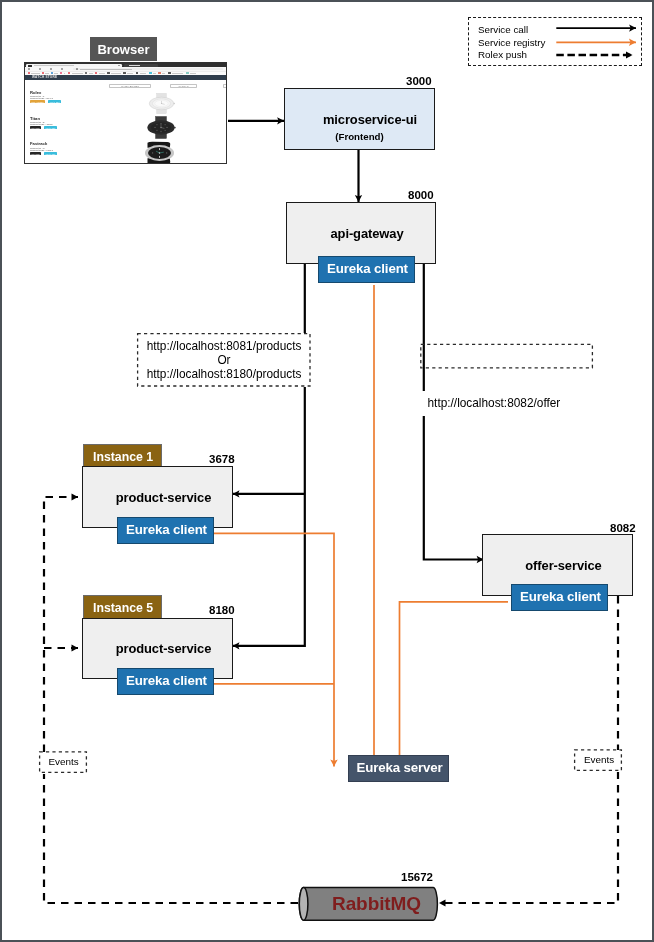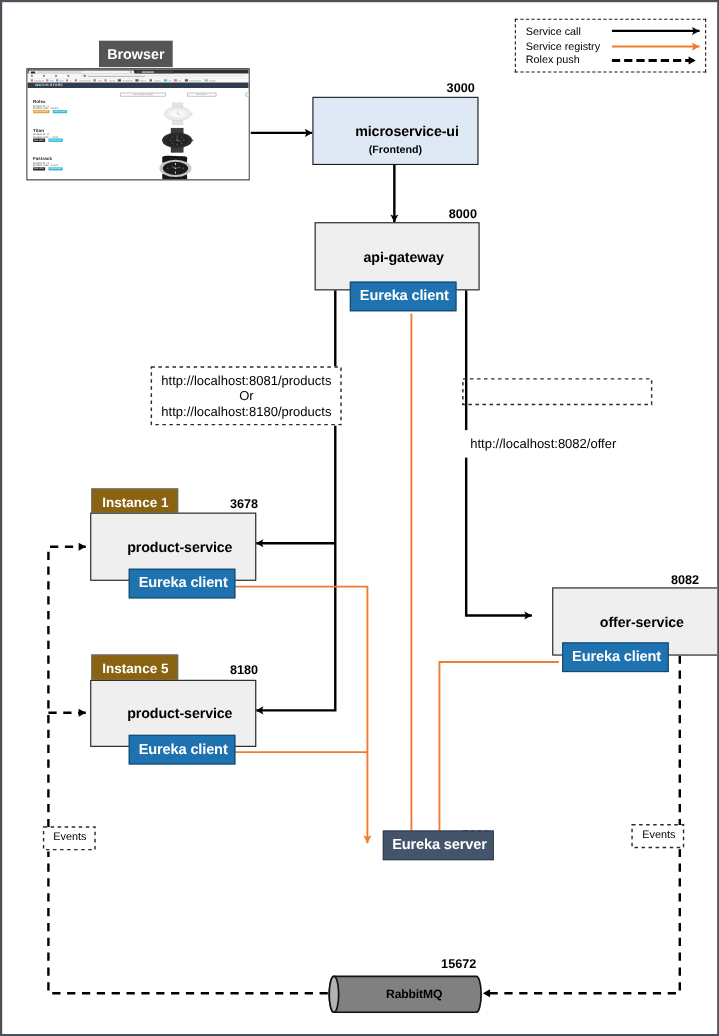--- a/index.html
+++ b/index.html
@@ -174,36 +174,36 @@
   <div class="badge" style="left:115px;top:515px;width:97px;height:27px;">Eureka client</div>
 
   <div class="inst" style="left:81px;top:593px;width:79px;height:25px;">Instance 5</div>
   <span class="port" style="left:207px;top:602px;">8180</span>
   <div class="node" style="left:80px;top:616px;width:151px;height:61px;">
     <span class="title" style="left:6px;">product-service</span>
   </div>
   <div class="badge" style="left:115px;top:666px;width:97px;height:27px;">Eureka client</div>
 
   <span class="port" style="left:608px;top:519.5px;">8082</span>
-  <div class="node" style="left:500px;top:532px;width:151px;height:62px;text-align:center;">
+  <div class="node" style="left:480px;top:532px;width:151px;height:62px;text-align:center;">
     <span class="title" style="left:6px;">offer-service</span>
   </div>
   <div class="badge" style="left:509px;top:582px;width:97px;height:27px;">Eureka client</div>
 
   <span class="port" style="left:418px;top:752px;">5339</span>
   <div class="badge server" style="left:316px;top:753px;width:101px;height:27px;margin-left:30px;">Eureka server</div>
 
   <span class="port" style="left:399px;top:869px;">15672</span>
   <div class="abs" style="left:296px;top:883px;width:141px;height:38px;">
     <svg width="141" height="38">
       <path d="M5.6,2.6 L135.1,2.6 A4.3,16.3 0 0 1 135.1,35.2 L5.6,35.2 A4.3,16.3 0 0 1 5.6,2.6 Z" fill="#808080" stroke="#111" stroke-width="1.5"></path>
       <path d="M5.6,2.6 A4.3,16.3 0 0 0 5.6,35.2 A4.3,16.3 0 0 0 5.6,2.6 Z" fill="#B3B3B3" stroke="#111" stroke-width="1.5"></path>
     </svg>
     <span class="abs" style="left:0;top:0;width:141px;height:38px;display:flex;align-items:center;justify-content:center;
-                 font-weight:bold;font-size:11px;color:#000000;letter-spacing:-0.1px;padding-left:8px;">RabbitMQ</span>
+                 font-weight:bold;font-size:19px;color:#7f1d1d;letter-spacing:-0.1px;padding-left:8px;">RabbitMQ</span>
   </div>
 
   <div class="dashbox" style="left:135px;top:331px;width:174px;height:54px;">
     <span>http://localhost:8081/products</span>
     <span>Or</span>
     <span>http://localhost:8180/products</span>
   </div>
   <div class="dashbox" style="left:418.5px;top:342px;width:174px;height:25px;justify-content:center;align-items:flex-start;padding-left:7px;margin-top:47px;">
     <span>http://localhost:8082/offer</span>
   </div>

